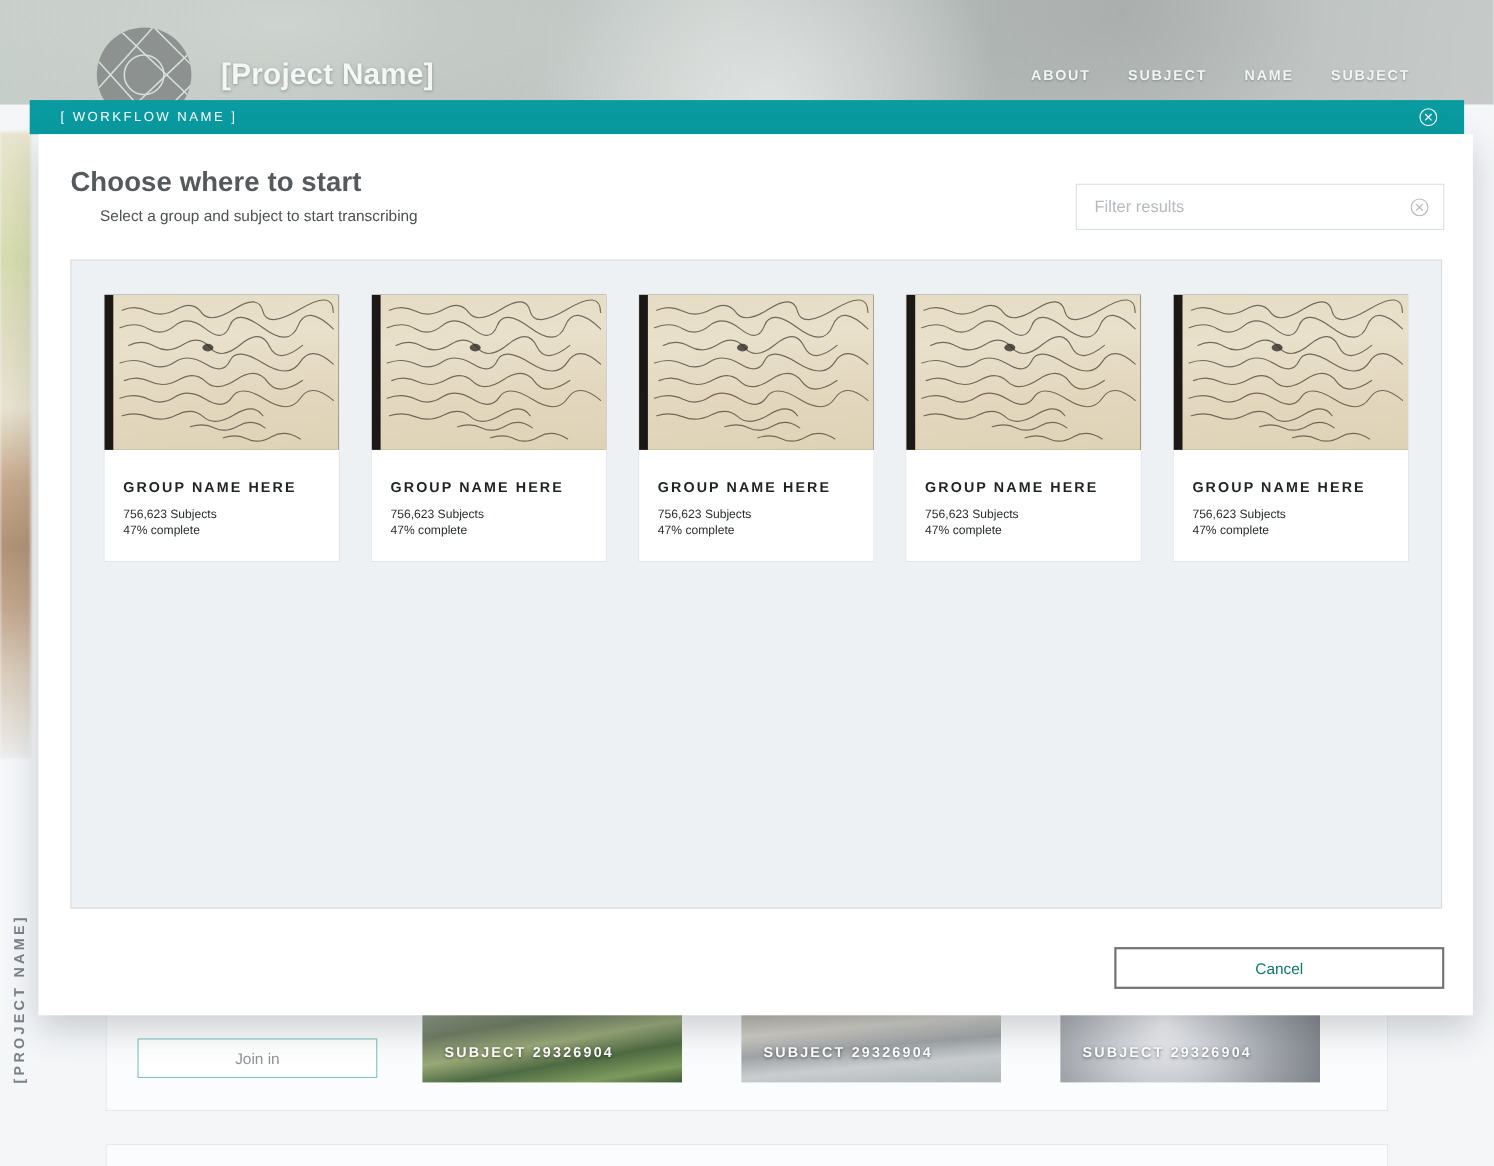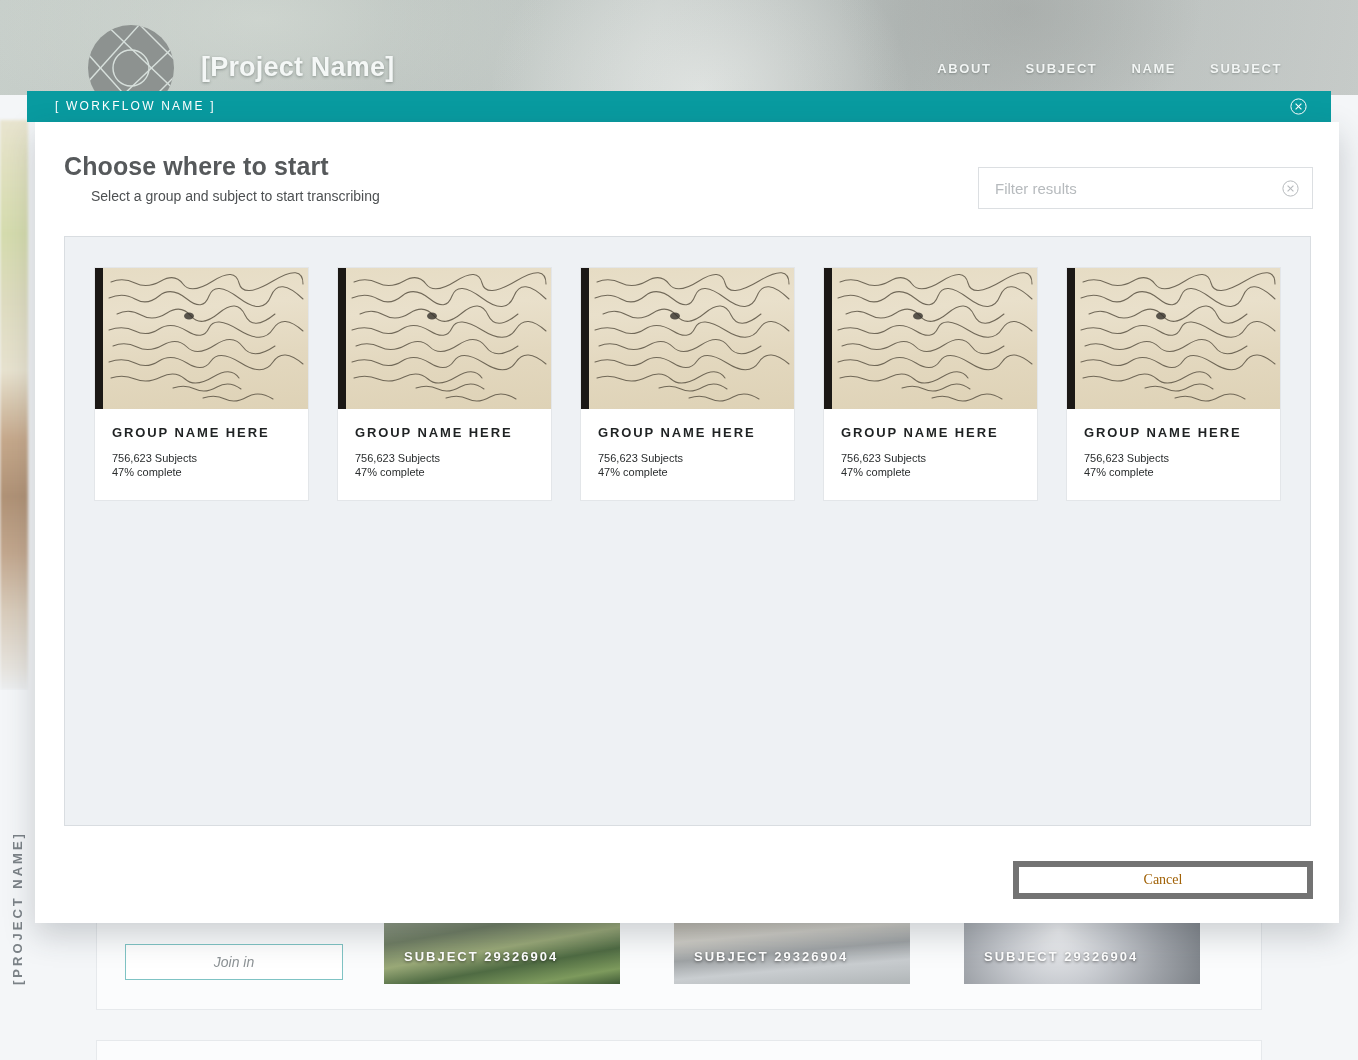--- a/index.html
+++ b/index.html
@@ -118,21 +118,20 @@
   .join-btn {
     position: absolute;
     left: 125px; top: 944px;
     width: 218px; height: 36px;
     border: 1px solid #7fc3c4;
     background: #ffffff;
     color: #8d9396;
     font-size: 14px;
     font-family: "Liberation Sans", sans-serif;
     cursor: pointer;
-    font-style: italic;
   }
 
   .subject-thumb {
     position: absolute;
     top: 922px;
     width: 236px; height: 62px;
     overflow: hidden;
     padding-left: 40px;
   }
   .subject-thumb .label {
@@ -267,21 +266,21 @@
     background: #1b1815;
   }
   .group-thumb .paper {
     position: absolute;
     left: 8px; top: 0; right: 0; bottom: 0;
     background:
       linear-gradient(175deg, #e6dcc4 0%, #e9e0cb 30%, #e3d8bf 62%, #ded2b6 100%);
   }
   .group-thumb svg { position: absolute; left: 8px; top: 0; }
 
-  .group-body { padding: 16px 17px 20px; }
+  .group-body { padding: 26px 17px 20px; }
   .group-name {
     font-size: 13px;
     font-weight: 700;
     letter-spacing: 1.9px;
     color: #1f2223;
     margin-bottom: 12px;
   }
   .group-stat {
     font-size: 11px;
     color: #2a2d2e;
@@ -290,25 +289,25 @@
 
   .modal-footer {
     position: absolute;
     left: 0; bottom: 0;
     width: 100%; height: 96px;
   }
   .cancel-btn {
     position: absolute;
     right: 26px; top: 34px;
     width: 300px; height: 38px;
-    border: 6px solid #737373;
+    border: 2px solid #737373;
     background: #ffffff;
-    color: #a16207;
+    color: #0f766e;
     font-size: 14px;
-    font-family: Liberation Serif, serif;
+    font-family: Liberation Sans, sans-serif;
     cursor: pointer;
   }
 </style>
 </head>
 <body>
 
 <div id="page-root">
 
   <div class="site-header">
     <div class="logo-mark">

